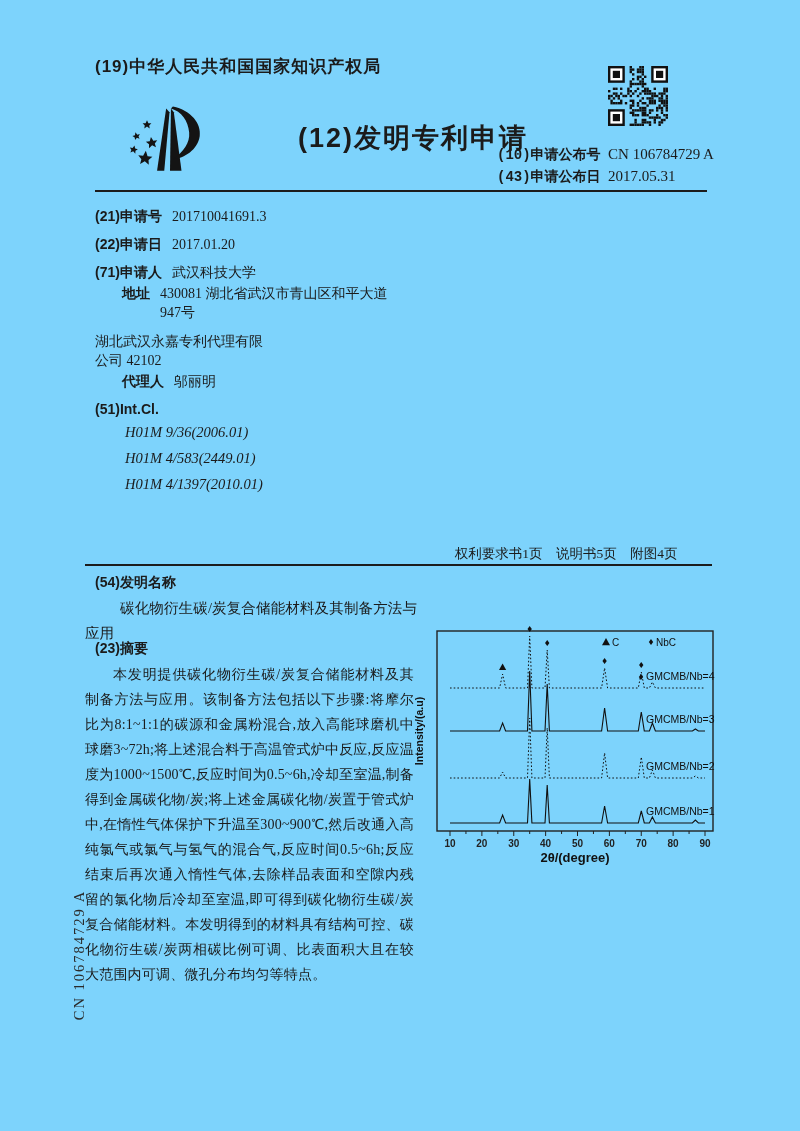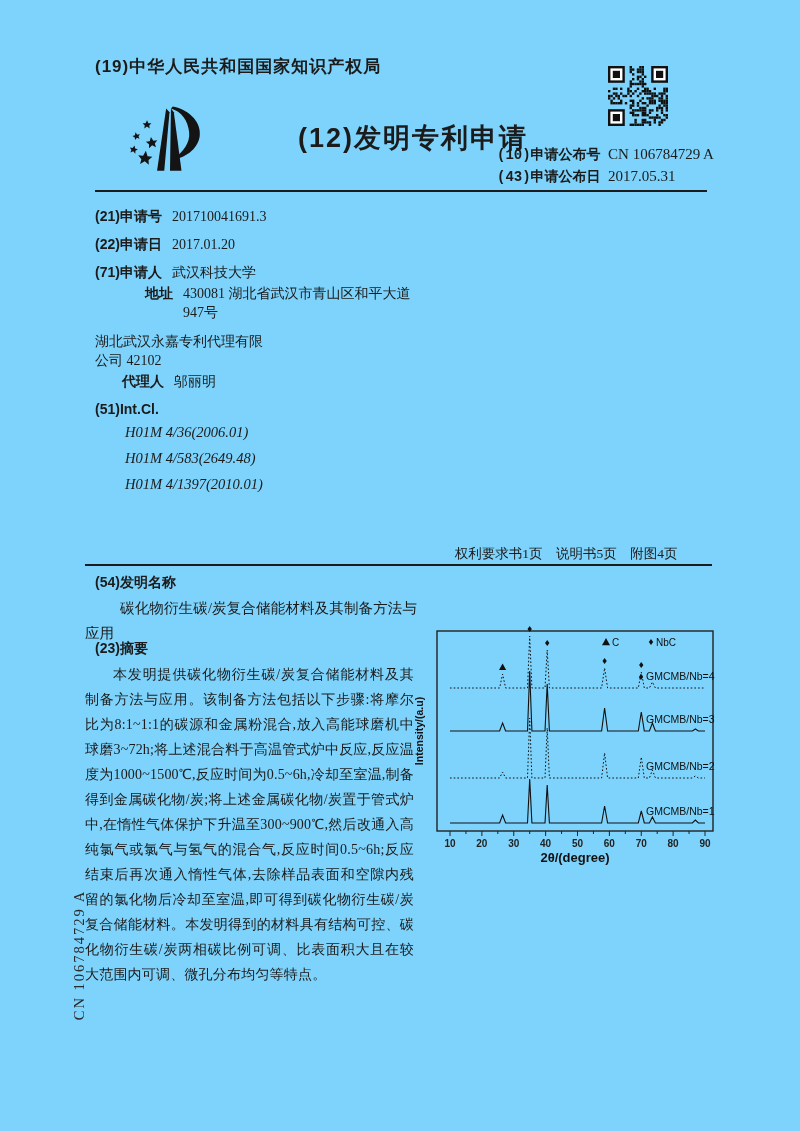--- a/index.html
+++ b/index.html
@@ -281,35 +281,35 @@
       <span class="serif">201710041691.3</span>
     </div>
     <div class="row">
       <span class="lab cn-bold">(22)申请日</span>
       <span class="serif">2017.01.20</span>
     </div>
     <div class="row" style="margin-bottom:2px;">
       <span class="lab cn-bold">(71)申请人</span>
       <span>武汉科技大学</span>
     </div>
-    <div class="row sub" style="margin-bottom:10px;justify-content:flex-end;">
+    <div class="row sub" style="margin-bottom:10px;">
       <span class="lab cn-bold">地址</span>
       <span style="width:242px;">430081 湖北省武汉市青山区和平大道947号</span>
     </div>
     <div class="row" style="margin-bottom:2px;">
       <span style="width:172px;">湖北武汉永嘉专利代理有限公司 42102</span>
     </div>
     <div class="row sub">
       <span class="lab cn-bold">代理人</span>
       <span>邬丽明</span>
     </div>
     <div>
       <span class="cn-bold">(51)Int.Cl.</span>
-      <div class="intcl-line">H01M 4/36(2006.01)</div>
-      <div class="intcl-line">H01M 4/583(2649.48)</div>
+      <div class="intcl-line">H01M 9/36(2006.01)</div>
+      <div class="intcl-line">H01M 4/583(2449.01)</div>
       <div class="intcl-line">H01M 4/1397(2010.01)</div>
     </div>
   </div>
 
   <div class="abs pages-info">权利要求书1页　说明书5页　附图4页</div>
 
   <div class="abs rule" style="left:85px;top:564px;width:627px;"></div>
 
   <div class="abs cn-bold sec-label" style="left:95px;top:574px;">(54)发明名称</div>
   <div class="abs title-text">碳化物衍生碳/炭复合储能材料及其制备方法与应用</div>

